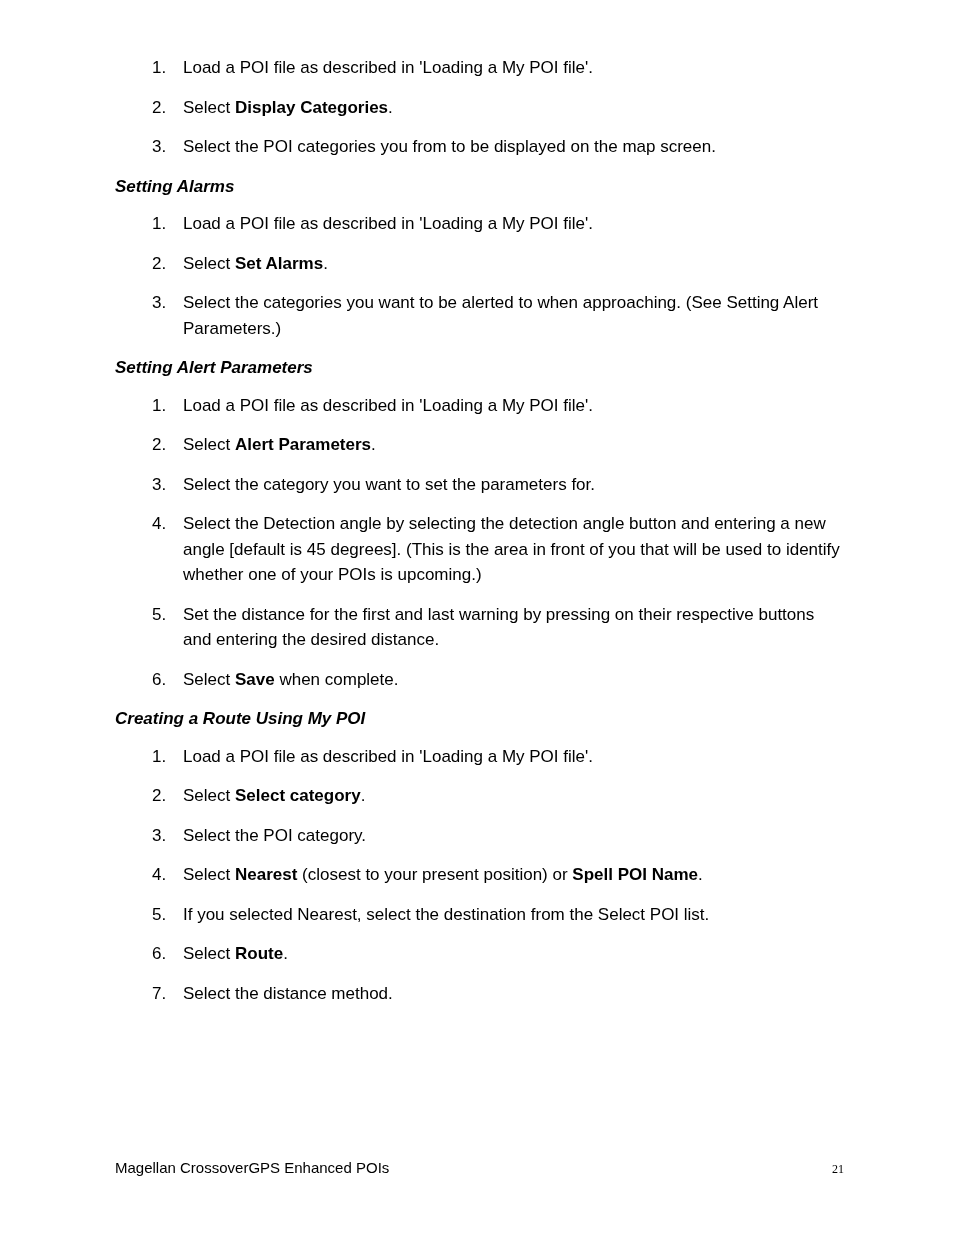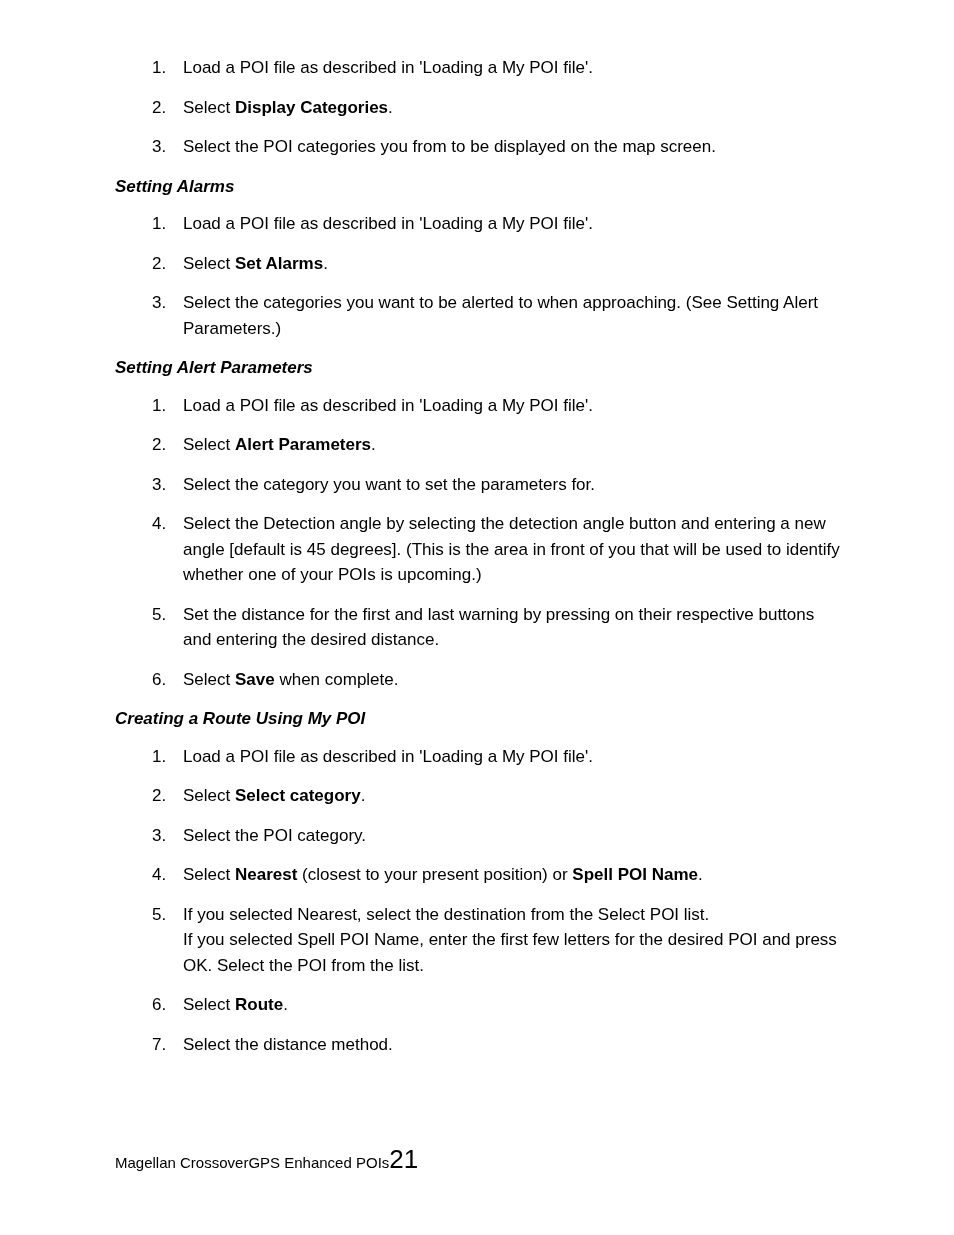--- a/index.html
+++ b/index.html
@@ -30,26 +30,27 @@
     padding-left: 12px;
     margin-bottom: 14px;
   }
   .bold { font-weight: bold; }
   .footer {
     position: absolute;
     bottom: 56px;
     left: 115px;
     right: 110px;
     display: flex;
-    justify-content: flex-start;
+    justify-content: space-between;
     align-items: baseline;
     font-size: 15px;
   }
   .page-number {
-    font-size: 26px;
+    font-size: 12px;
+    font-family: Liberation Serif, serif;
   }
 </style>
 </head>
 <body>
 
 <div id="content">
     <ol>
       <li><span>Load a POI file as described in 'Loading a My POI file'.</span></li>
       <li><span>Select </span><span class="bold">Display Categories</span><span>.</span></li>
       <li><span>Select the POI categories you from to be displayed on the map screen.</span></li>
@@ -68,21 +69,21 @@
       <li><span>Select the Detection angle by selecting the detection angle button and entering a new angle [default is 45 degrees]. (This is the area in front of you that will be used to identify whether one of your POIs is upcoming.)</span></li>
       <li><span>Set the distance for the first and last warning by pressing on their respective buttons and entering the desired distance.</span></li>
       <li><span>Select </span><span class="bold">Save</span><span> when complete.</span></li>
     </ol>
     <div class="section-heading">Creating a Route Using My POI</div>
     <ol>
       <li><span>Load a POI file as described in 'Loading a My POI file'.</span></li>
       <li><span>Select </span><span class="bold">Select category</span><span>.</span></li>
       <li><span>Select the POI category.</span></li>
       <li><span>Select </span><span class="bold">Nearest</span><span> (closest to your present position) or </span><span class="bold">Spell POI Name</span><span>.</span></li>
-      <li><span>If you selected Nearest, select the destination from the Select POI list.</span><br><span>If you selected Spell POI Name, enter the first few letters for the desired POI and press OK. Select the POI from the list.</span></li>
+      <li><span>If you selected Nearest, select the destination from the Select POI list.</span><br></li>
       <li><span>Select </span><span class="bold">Route</span><span>.</span></li>
       <li><span>Select the distance method.</span></li>
     </ol>
   </div>
 
 <div class="footer">
   <span>Magellan CrossoverGPS Enhanced POIs</span>
   <span class="page-number">21</span>
 </div>
 

